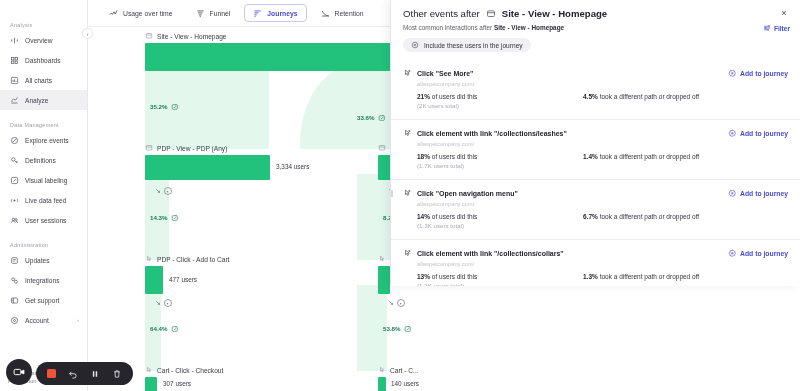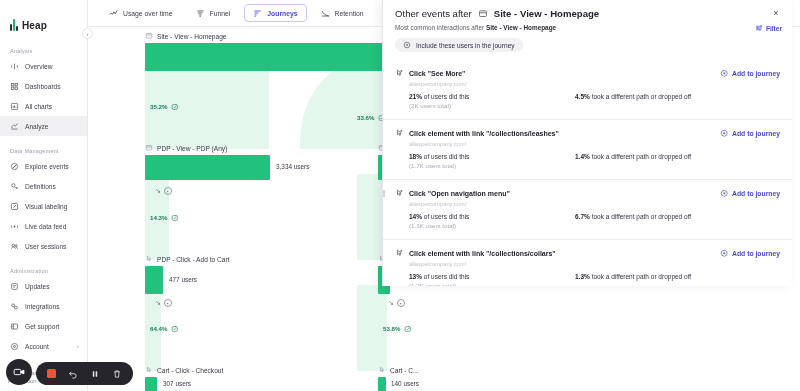--- a/index.html
+++ b/index.html
@@ -80,21 +80,21 @@
   .dropoff { display: flex; align-items: center; gap: 3px; }
   .dropoff .arr { font-size: 7px; color: #73737f; }
   .dropoff .circ {
     width: 8px; height: 8px; border-radius: 50%;
     border: 1px solid #9a9aa6; display: flex; align-items: center; justify-content: center;
     font-size: 4.5px; color: #75757f;
   }
 
   
   .panel {
-    position: absolute; right: 8px; top: 0; width: 410px; height: 286px;
+    position: absolute; right: 0; top: 0; width: 410px; height: 286px;
     background: #ffffff; border-left: 1px solid #e4e4ea;
     box-shadow: -3px 0 10px rgba(20,20,40,.07);
     z-index: 5; overflow: hidden;
   }
   .panel-head { padding: 8px 12px 0 12px; position: relative; }
   .panel-title { display: flex; align-items: center; gap: 6px; font-size: 9.6px; color: #24242e; }
   .panel-title .strong { font-weight: 700; }
   .panel-title .ico svg { width: 10px; height: 10px; display: block; color: #5b5b68; }
   .panel-sub { font-size: 6.4px; color: #5d5d6a; margin-top: 5px; }
   .panel-sub b { color: #2c2c38; font-weight: 700; }
@@ -153,28 +153,20 @@
   }
   .rec-stop { width: 9px; height: 9px; background: #f0523a; border-radius: 1.5px; }
   .rec-pills .ico svg { width: 10px; height: 10px; color: #e4e4e9; display: block; }
 </style>
 </head>
 <body>
 
 <div id="app">
 
   <div class="sidebar">
-    <div class="brand">
-      <span class="brand-mark">
-          <i></i>
-          <i></i>
-          <i></i>
-        </span>
-      <span class="brand-name">Heap</span>
-    </div>
 
     <div class="nav-section">Analysis</div>
     <div class="nav-item">
       <span class="ico">
           <svg viewBox="0 0 16 16" fill="none" stroke="currentColor" stroke-width="1.4">
             <path d="M3 10V6M8 13V3M13 10V6"></path>
           </svg>
         </span>
       <span>Overview</span>
     </div>

